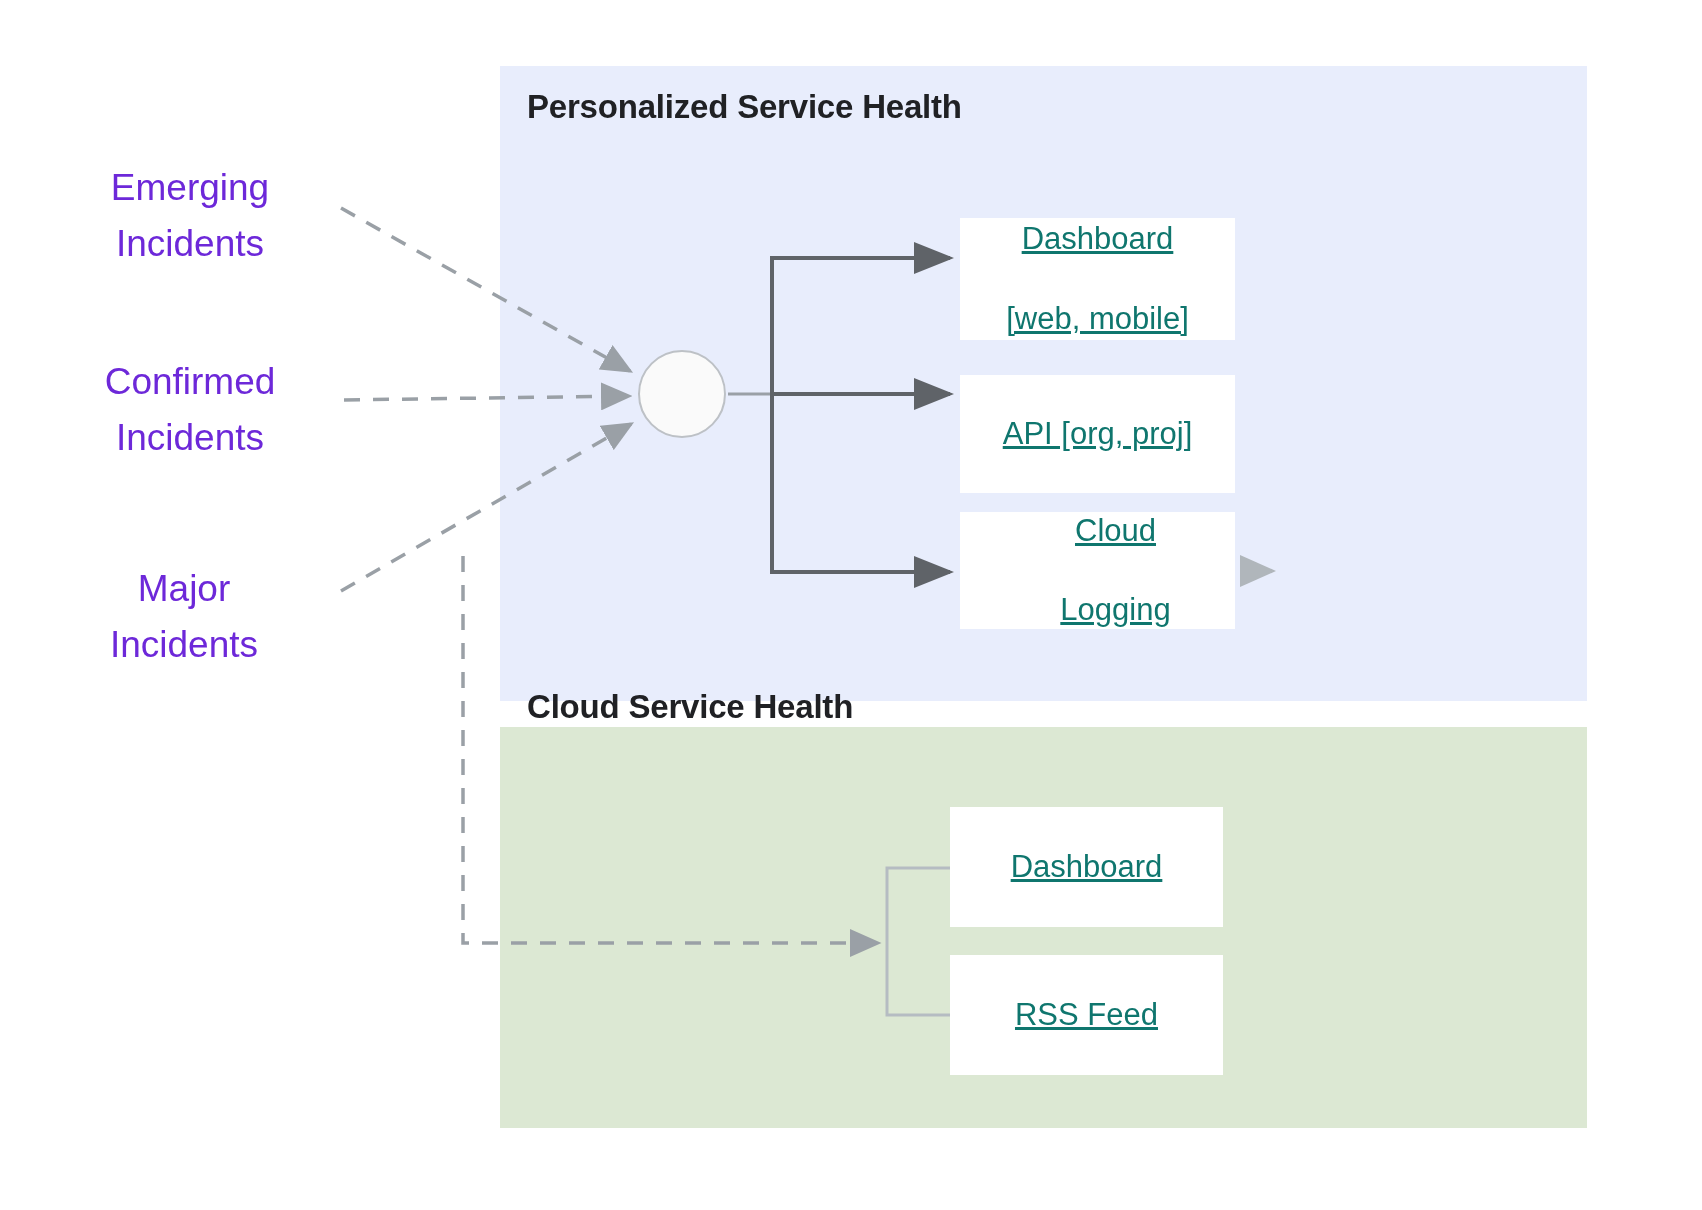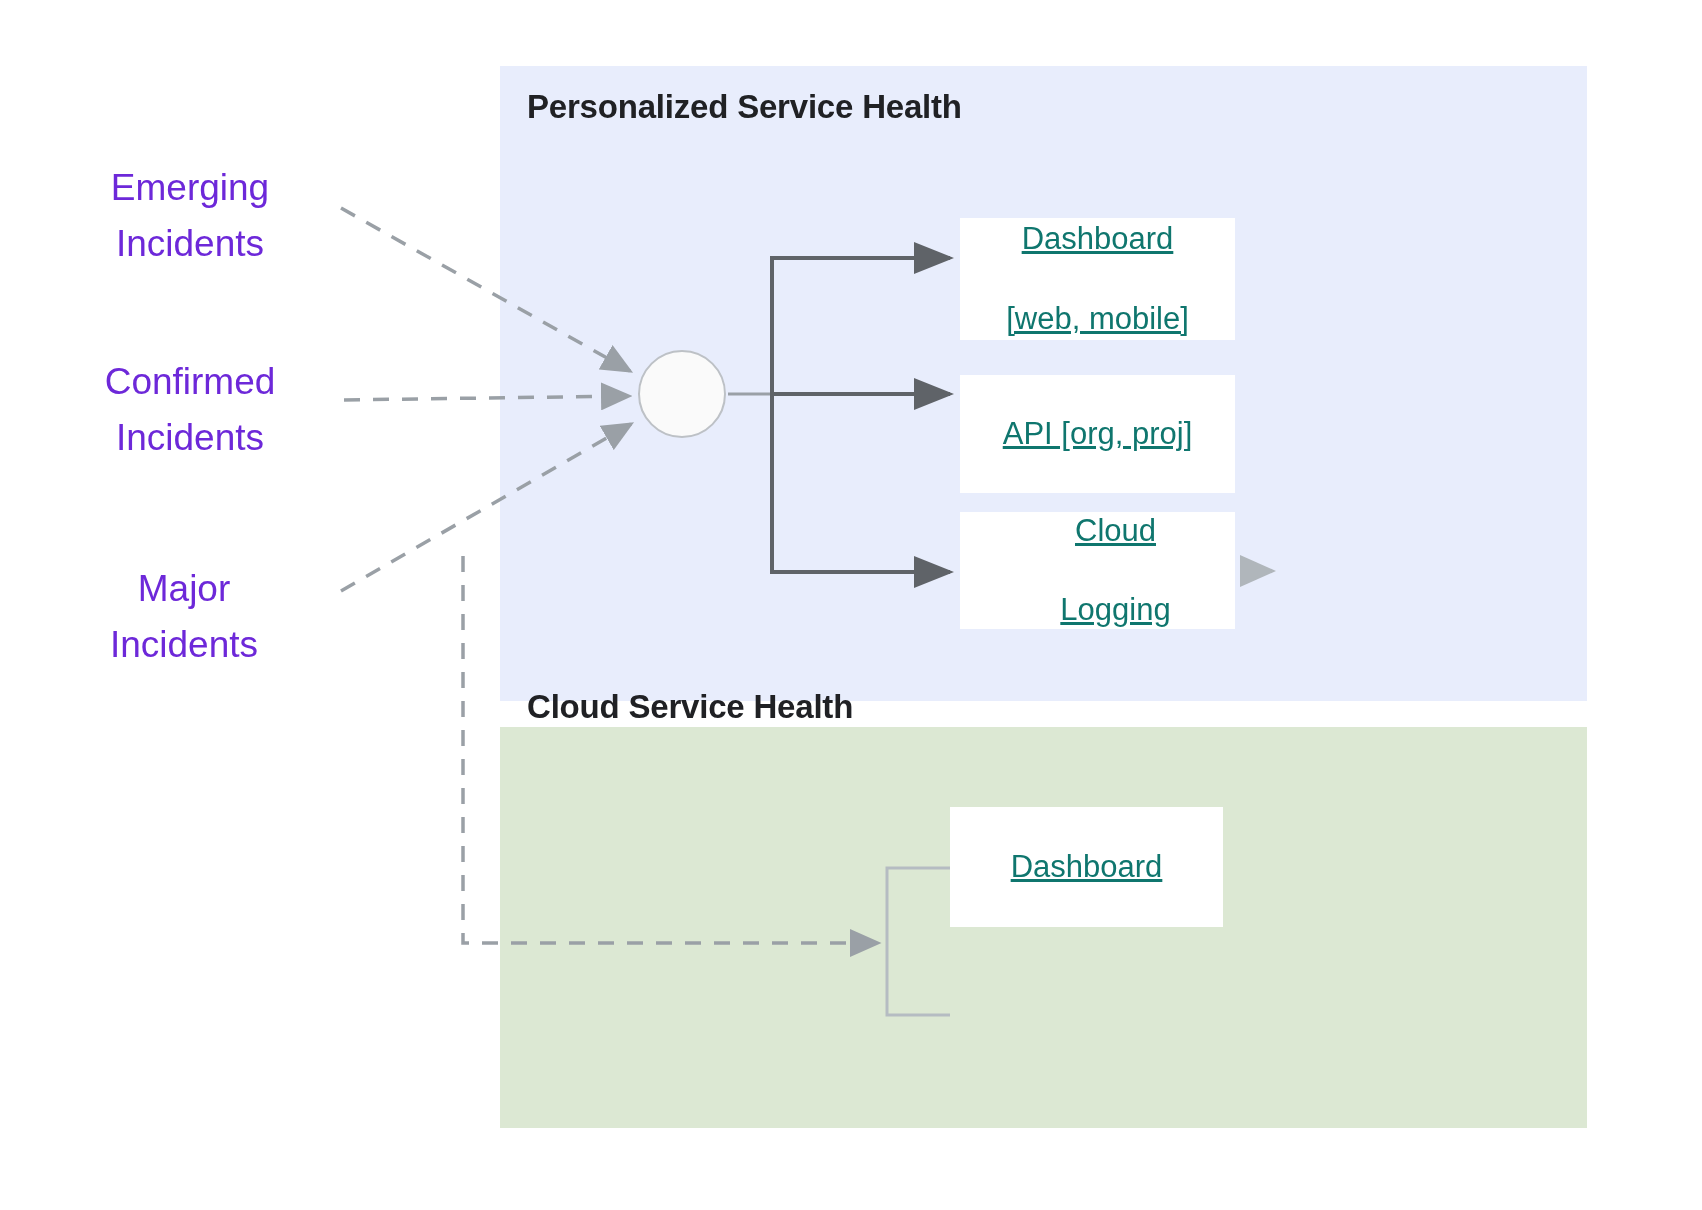--- a/index.html
+++ b/index.html
@@ -190,14 +190,17 @@
       <span class="label">Cloud</span><br>
       <span class="label">Logging</span>
     </div>
   </div>
 
 
   <div class="node-box" id="box-csh-dashboard">
     <span class="label">Dashboard</span>
   </div>
 
+  <div class="node-box" id="box-rss">
+    <span class="label">RSS Feed</span>
+  </div>
 
 </div>
 
 </body></html>

